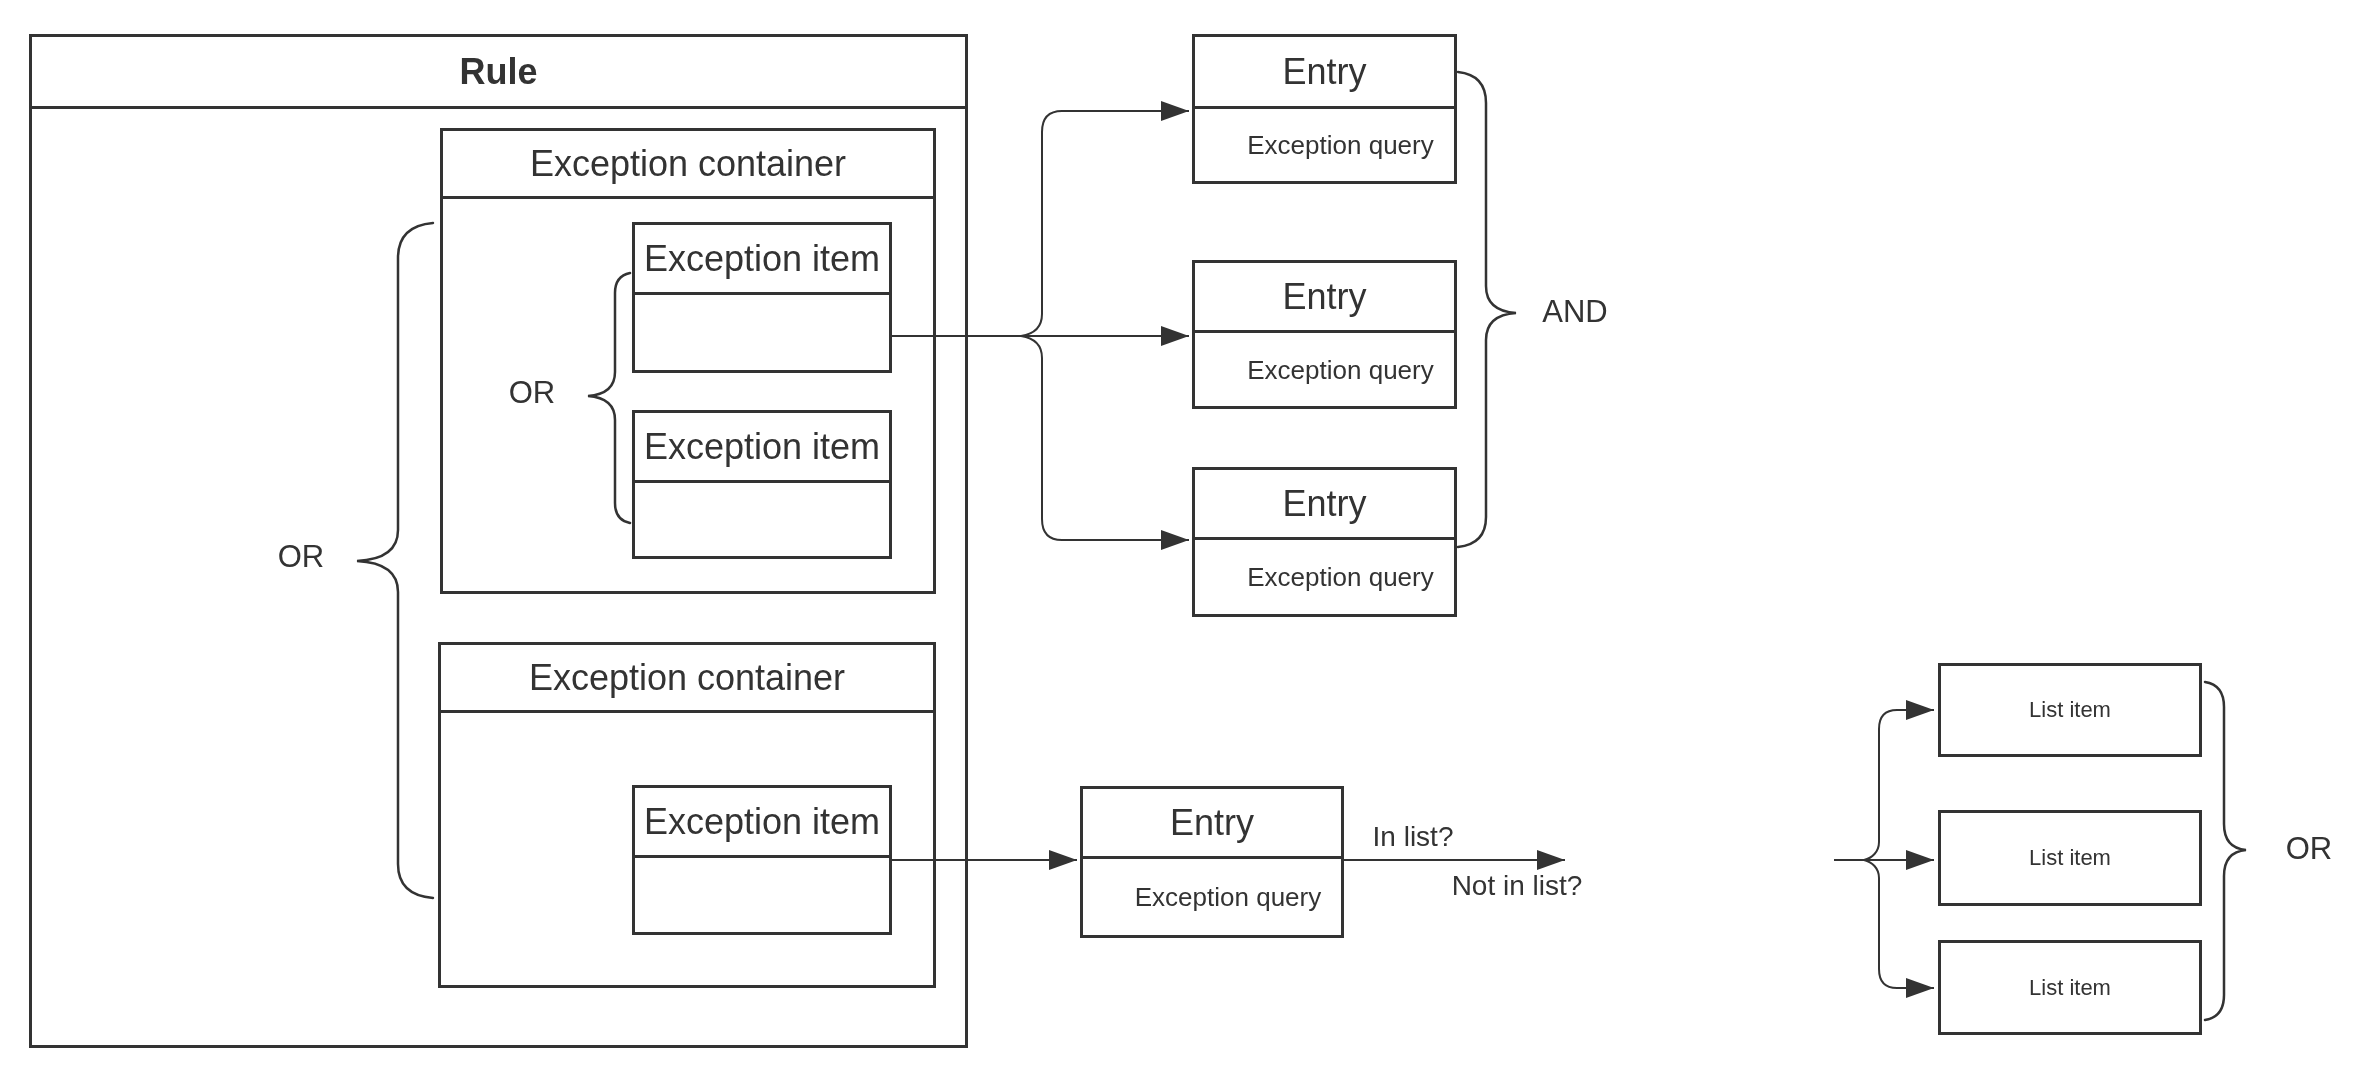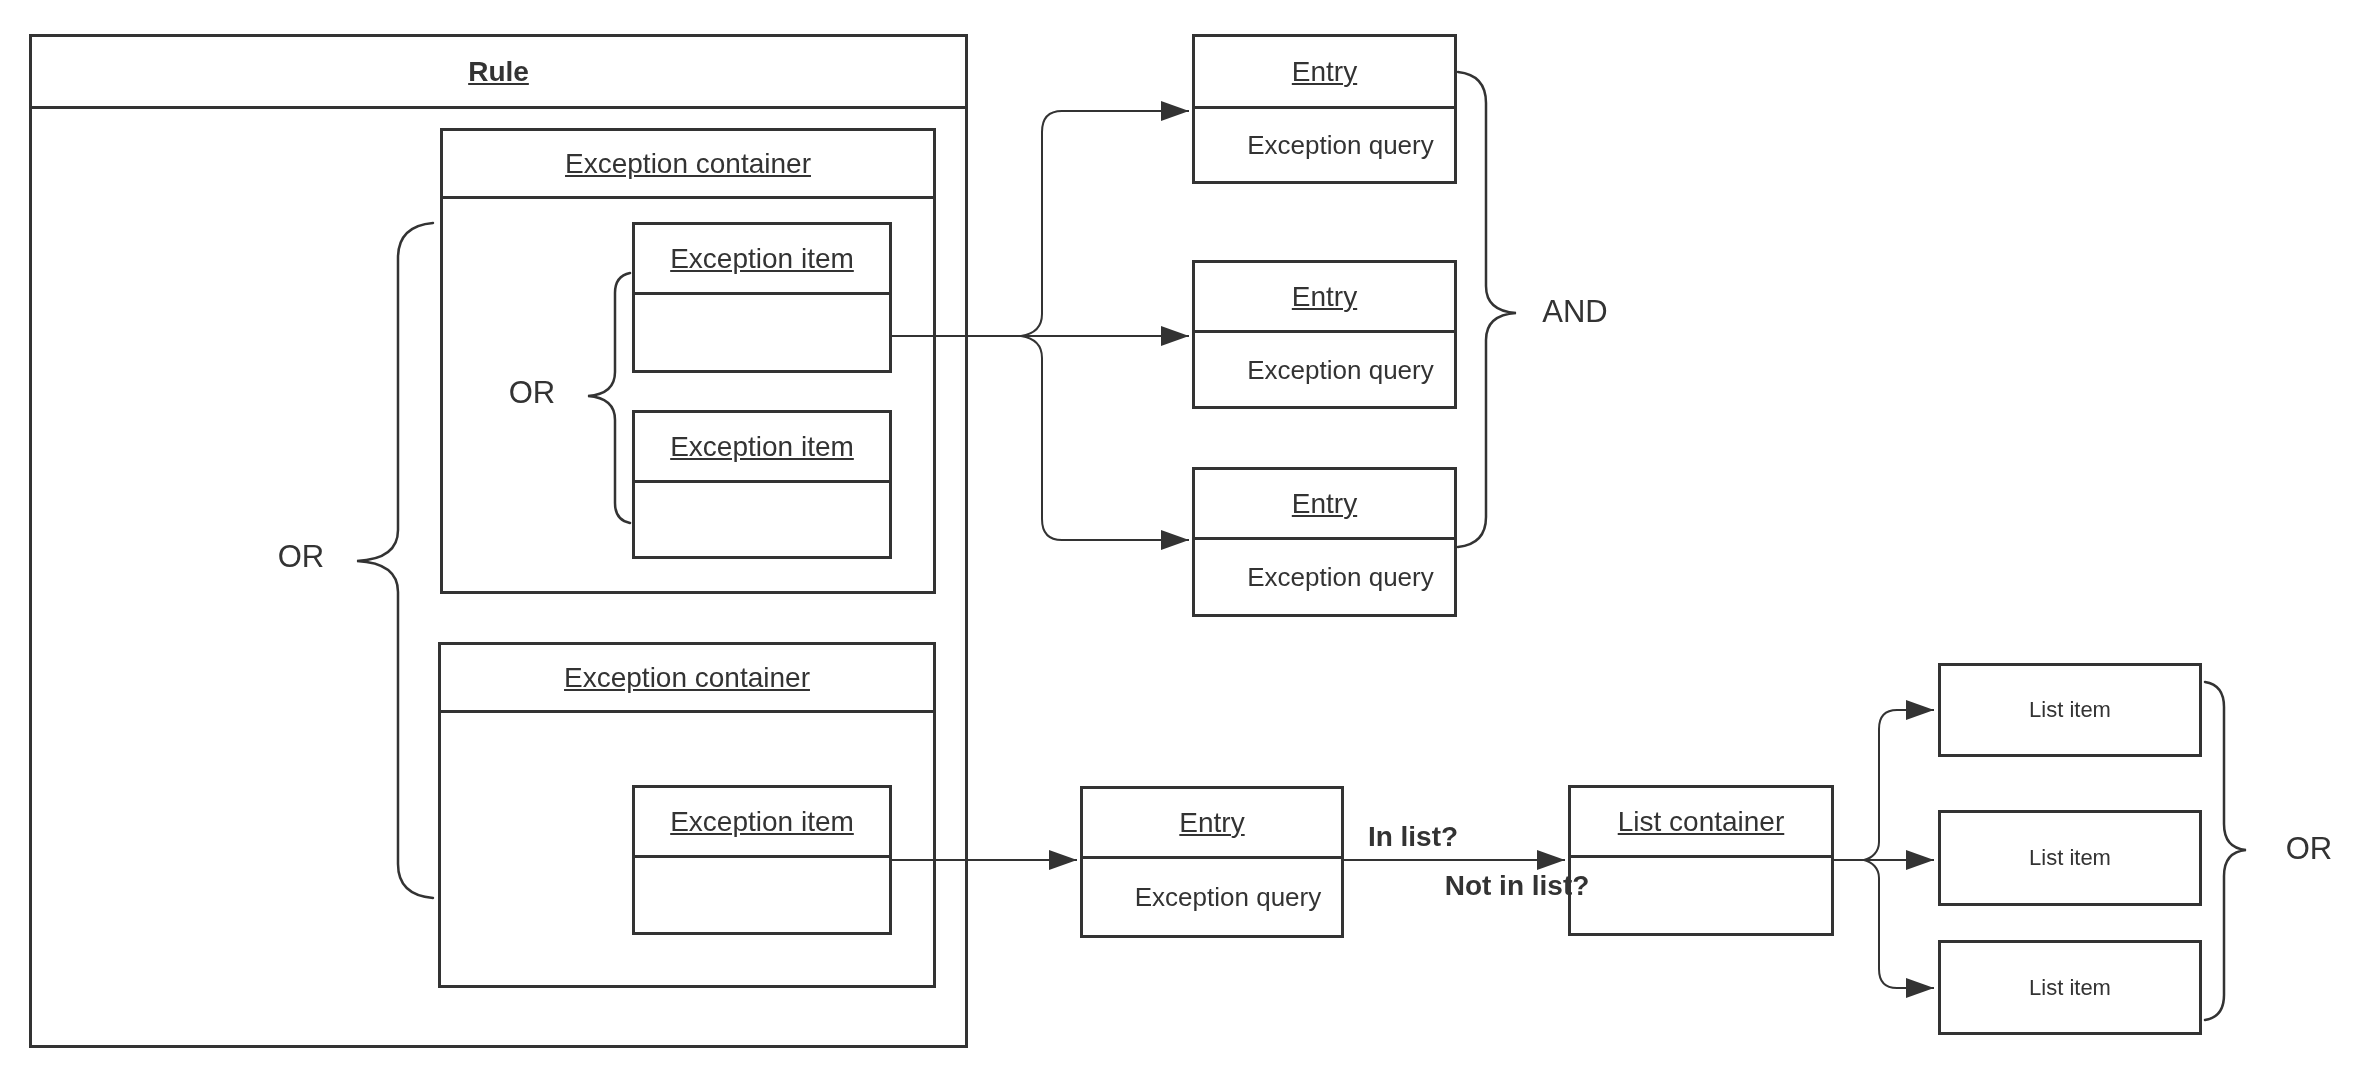--- a/index.html
+++ b/index.html
@@ -12,36 +12,36 @@
   #canvas{position:relative;width:2359px;height:1078px;background:var(--bg);overflow:hidden;}
   .box{
     position:absolute;box-sizing:border-box;
     border:3px solid var(--stroke);background:var(--bg);
     display:flex;flex-direction:column;
   }
   .box-title{
     box-sizing:border-box;flex:0 0 auto;
     border-bottom:3px solid var(--stroke);
     display:flex;align-items:center;justify-content:center;
-    font-size:28px;line-height:1;white-space:nowrap;text-decoration:underline;
+    font-size:36px;line-height:1;white-space:nowrap;
   }
   .bold{font-weight:bold;}
   .box-body{
     flex:1 1 auto;display:flex;align-items:center;justify-content:center;
     font-size:26px;line-height:1;white-space:nowrap;margin-left:32px;
   }
   .solo-label{
     flex:1 1 auto;display:flex;align-items:center;justify-content:center;
     font-size:22px;line-height:1;white-space:nowrap;
   }
   .float-label{
     position:absolute;transform:translate(-50%,-50%);
     font-size:31px;line-height:1;white-space:nowrap;
   }
-  .edge-label{font-size:28px;font-weight:bold;}
+  .edge-label{font-size:28px;}
   svg.overlay{position:absolute;left:0;top:0;pointer-events:none;}
   .connector{stroke:var(--stroke);stroke-width:2;fill:none;}
   .brace{stroke:var(--stroke);stroke-width:2.5;fill:none;stroke-linecap:round;}
 </style>
 </head>
 <body>
 
 <div id="canvas">
 
   <div class="box" style="left:29px;top:34px;width:939px;height:1014px">
@@ -77,23 +77,20 @@
   <div class="box" style="left:1192px;top:467px;width:265px;height:150px">
     <div class="box-title" style="height:70px">Entry</div>
     <div class="box-body">Exception query</div>
   </div>
 
   <div class="box" style="left:1080px;top:786px;width:264px;height:152px">
     <div class="box-title" style="height:70px">Entry</div>
     <div class="box-body">Exception query</div>
   </div>
 
-  <div class="box" style="left:1568px;top:785px;width:266px;height:151px">
-    <div class="box-title" style="height:70px">List container</div>
-  </div>
 
   <div class="box" style="left:1938px;top:663px;width:264px;height:94px">
     <div class="solo-label">List item</div>
   </div>
   <div class="box" style="left:1938px;top:810px;width:264px;height:96px">
     <div class="solo-label">List item</div>
   </div>
   <div class="box" style="left:1938px;top:940px;width:264px;height:95px">
     <div class="solo-label">List item</div>
   </div>

